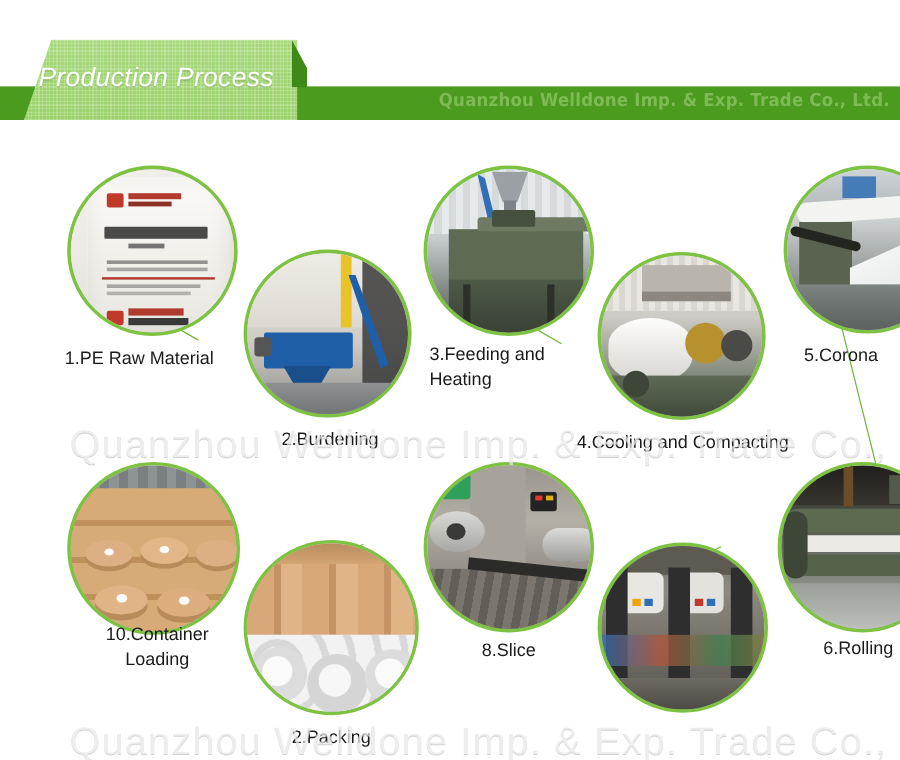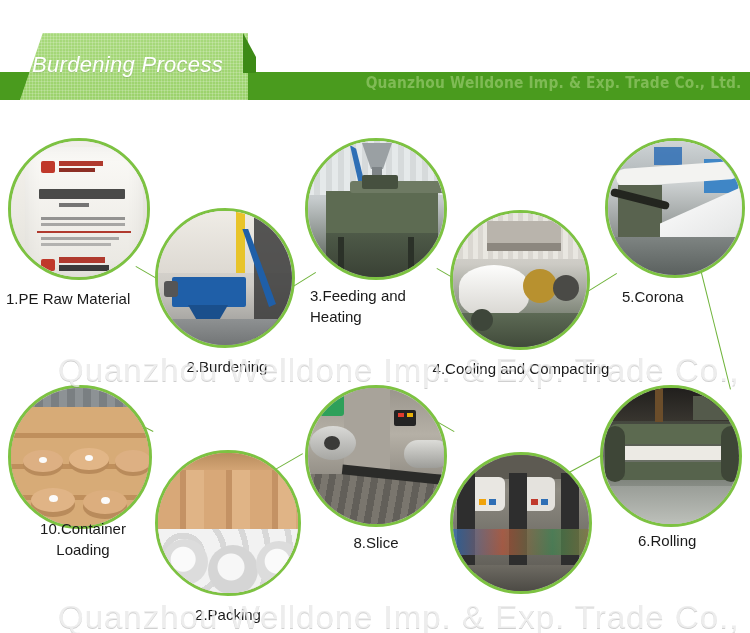--- a/index.html
+++ b/index.html
@@ -65,21 +65,21 @@
     white-space: nowrap;
     font-family: "DejaVu Sans", sans-serif;
     transform: scaleX(.92);
     transform-origin: right center;
   }
 
   
   #diagram {
     position: absolute;
     left: 0; top: 120px;
-    width: 651px; height: 513px;
+    width: 651px; height: 513px; padding-left: 48px;
   }
   .connector { position: absolute; background: #6fb33a; transform-origin: 0 0; height: 1px; }
 
   .node { position: absolute; }
   .circle {
     position: absolute;
     border-radius: 50%;
     border: 3px solid #7dc242;
     box-sizing: border-box;
     overflow: hidden;
@@ -113,21 +113,21 @@
   #wm2 { left: 196px; top: 300px; }
   #wm3 { left: 58px; top: 478px; }
 </style>
 </head>
 <body>
 
 <div id="header">
   <div class="bar-green"></div>
   <div class="ribbon"></div>
   <div class="ribbon-fold"></div>
-  <div class="ribbon-label">Burdening Process</div>
+  <div class="ribbon-label">Production Process</div>
   <div class="company-strip">Quanzhou Welldone Imp. &amp; Exp. Trade Co., Ltd.</div>
 </div>
 
 <div id="diagram">
 
   <div class="connector" style="left:136px; top:146px; width:34px; transform:rotate(30deg);"></div>
   <div class="connector" style="left:285px; top:171px; width:36px; transform:rotate(-32deg);"></div>
   <div class="connector" style="left:437px; top:148px; width:36px; transform:rotate(30deg);"></div>
   <div class="connector" style="left:586px; top:172px; width:36px; transform:rotate(-32deg);"></div>
   <div class="connector" style="left:700px; top:145px; width:128px; transform:rotate(76deg);"></div>

